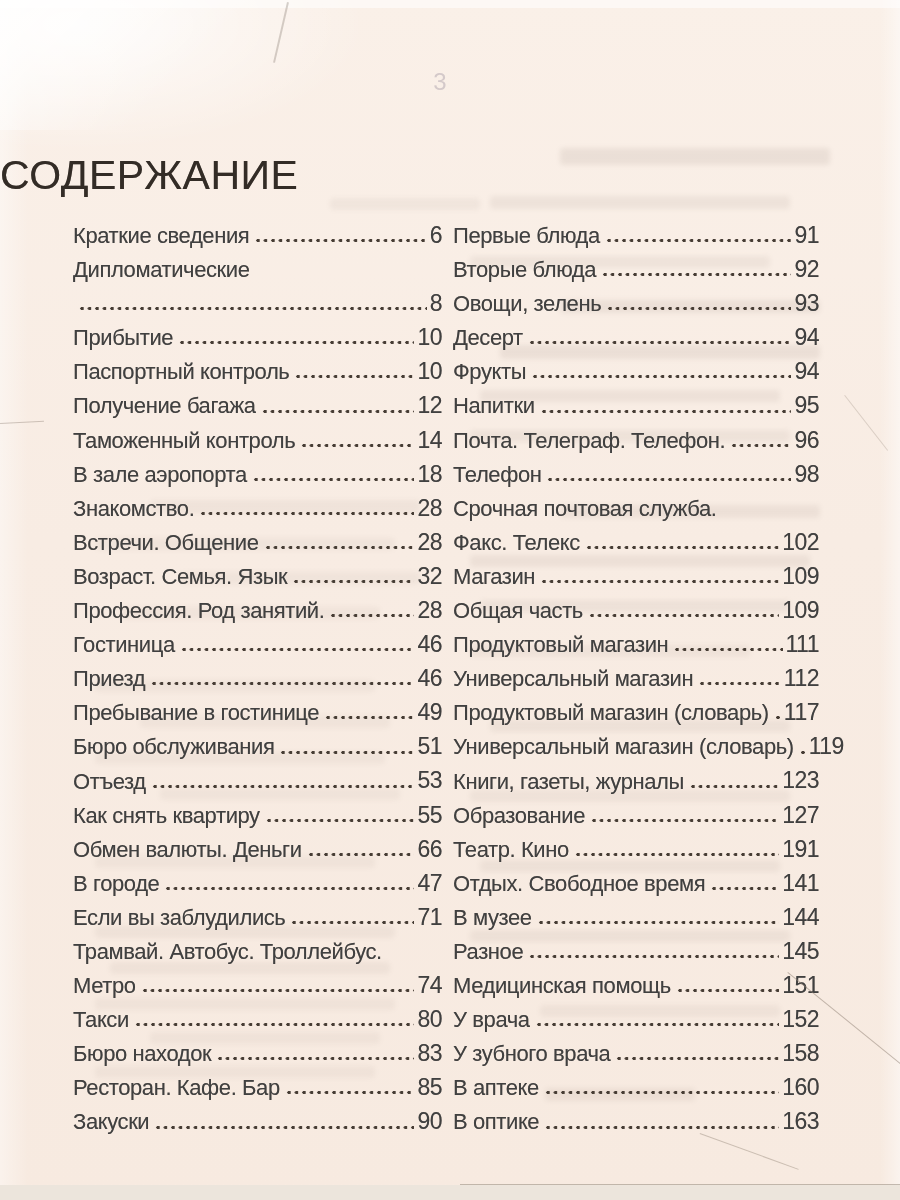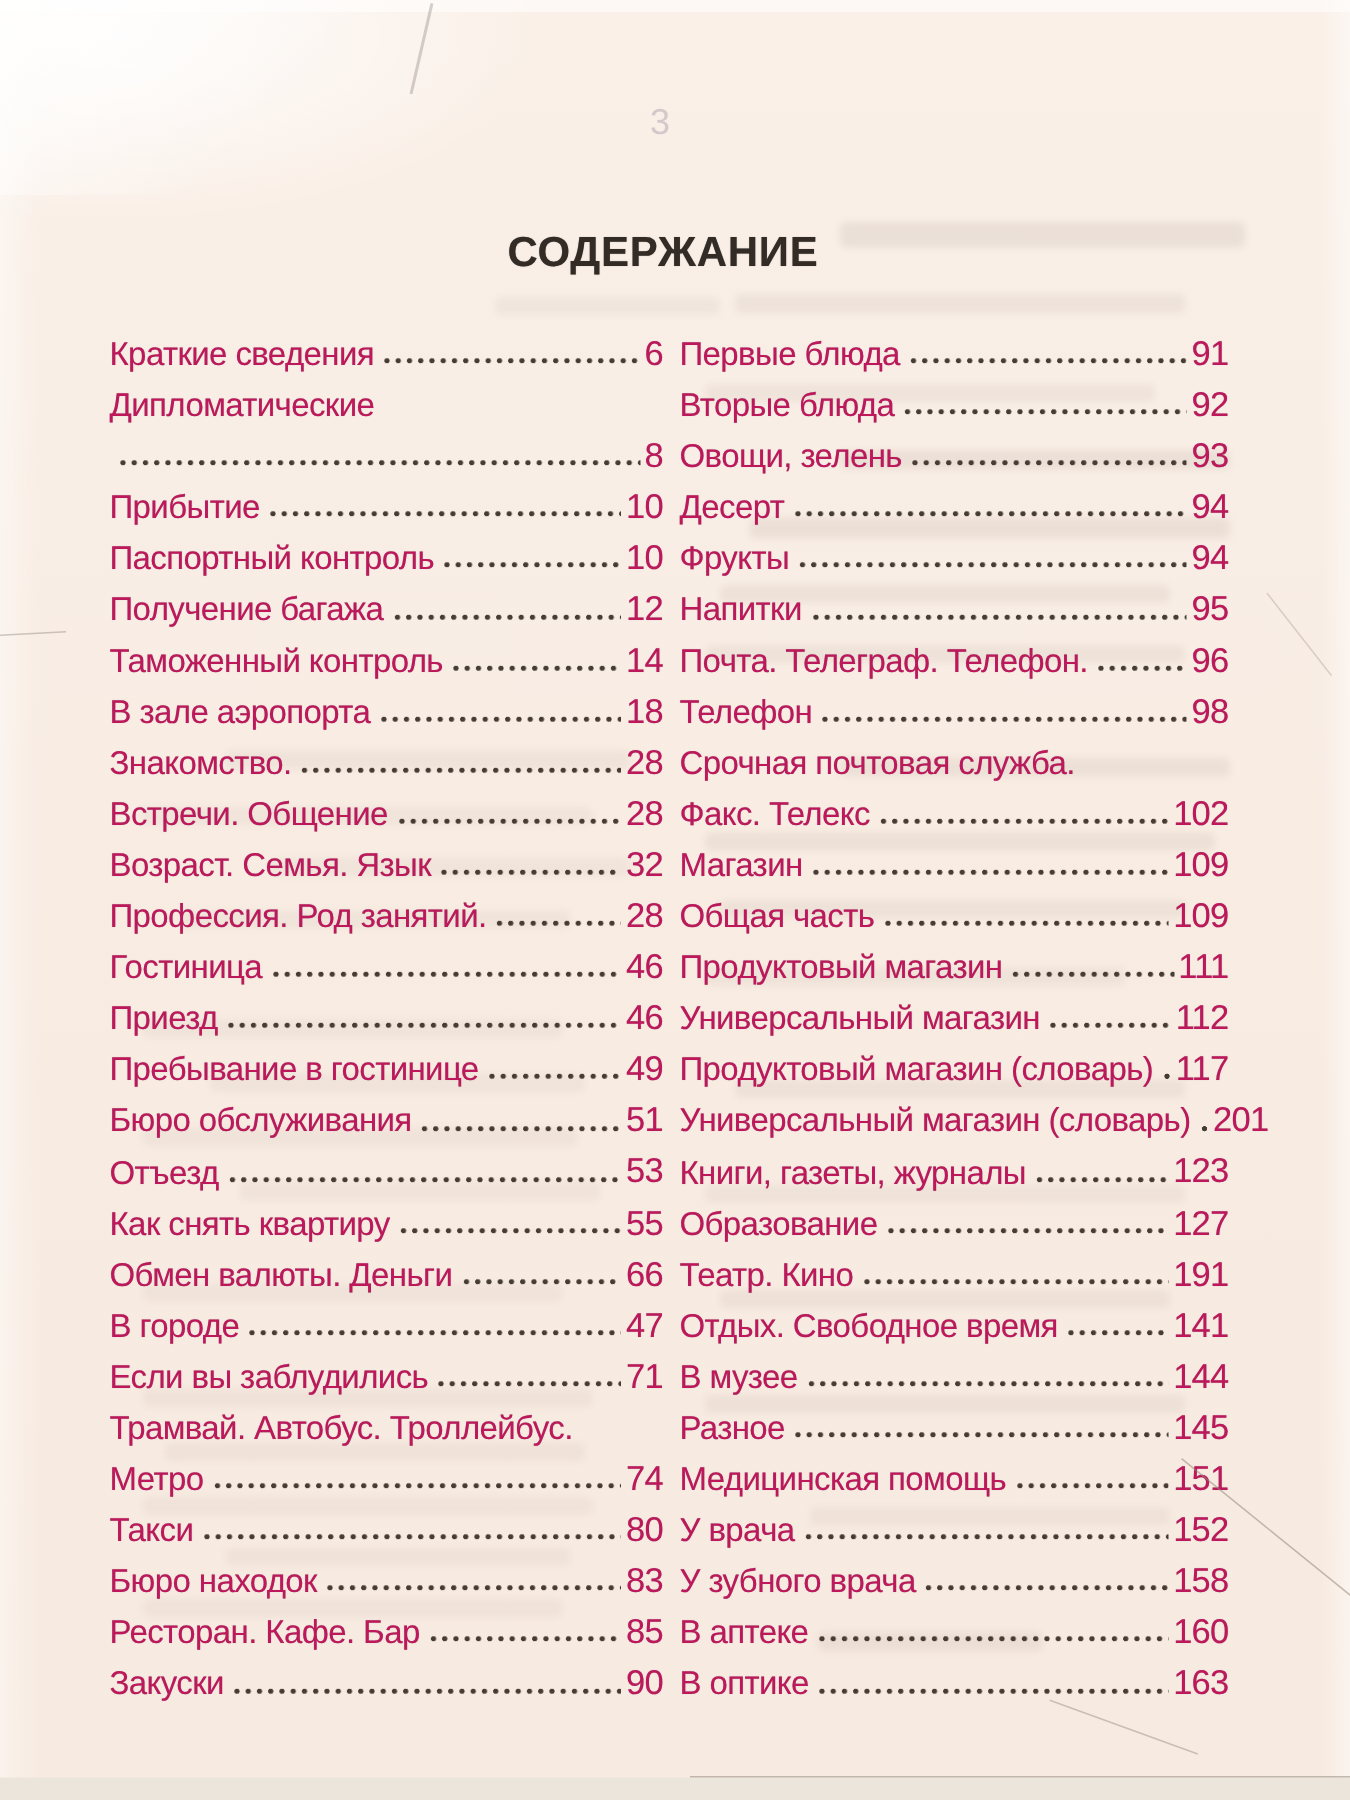--- a/index.html
+++ b/index.html
@@ -17,25 +17,25 @@
   .edge-right{position:absolute;right:0;top:0;width:20px;height:100%;
     background:linear-gradient(270deg, rgba(255,255,255,.45), rgba(255,255,255,0));}
   .edge-bottom{position:absolute;left:0;bottom:0;width:100%;height:15px;background:#ece5dc;}
   .edge-bottom-line{position:absolute;left:460px;right:0;bottom:15px;height:1px;background:rgba(150,138,126,.55);}
   .corner-tl{position:absolute;left:0;top:0;width:300px;height:130px;
     background:linear-gradient(135deg, rgba(255,255,255,.8), rgba(255,255,255,0) 60%);}
   
   .faint-num{position:absolute;left:425px;top:68px;width:30px;text-align:center;
     font-size:24px;color:rgba(135,120,140,.32);}
   
-  .title{position:absolute;left:0;top:152px;width:884px;margin:0;text-align:center;
-    font-size:28px;font-weight:bold;letter-spacing:.5px;color:#332c26;
+  .title{position:absolute;left:0;top:152px;width:884px;margin:0;
+    font-size:41px;font-weight:normal;letter-spacing:.5px;color:#332c26;
     text-shadow:0 0 .6px rgba(51,44,38,.55);}
   
-  .col{position:absolute;top:213px;color:#be185d;}
+  .col{position:absolute;top:213px;color:#404040;}
   .col-left{left:73px;width:369px;}
   .col-right{left:453px;width:366px;}
   .row{display:flex;align-items:flex-end;height:34.1px;}
   .label{white-space:nowrap;line-height:1.05;font-size:22px;letter-spacing:-.4px;
     text-shadow:0 0 .5px rgba(56,48,42,.4);}
   .row.it .label{}
   .leader{flex:1 1 6px;min-width:6px;height:7px;margin:0 3px 3px 6px;
     background-image:radial-gradient(circle at 3px 3.5px, #463c34 1.55px, rgba(70,60,52,0) 1.95px);
     background-size:7.5px 7px;background-repeat:repeat-x;background-position:left bottom;}
   .num{line-height:1.05;font-size:23px;letter-spacing:-.5px;
@@ -296,21 +296,21 @@
         <span class="num">112</span>
       </div>
       <div class="row it">
         <span class="label">Продуктовый магазин (словарь)</span>
         <span class="leader"></span>
         <span class="num">117</span>
       </div>
       <div class="row it">
         <span class="label">Универсальный магазин (словарь)</span>
         <span class="leader"></span>
-        <span class="num">201</span>
+        <span class="num">119</span>
       </div>
       <div class="row it">
         <span class="label">Книги, газеты, журналы</span>
         <span class="leader"></span>
         <span class="num">123</span>
       </div>
       <div class="row">
         <span class="label">Образование</span>
         <span class="leader"></span>
         <span class="num">127</span>

